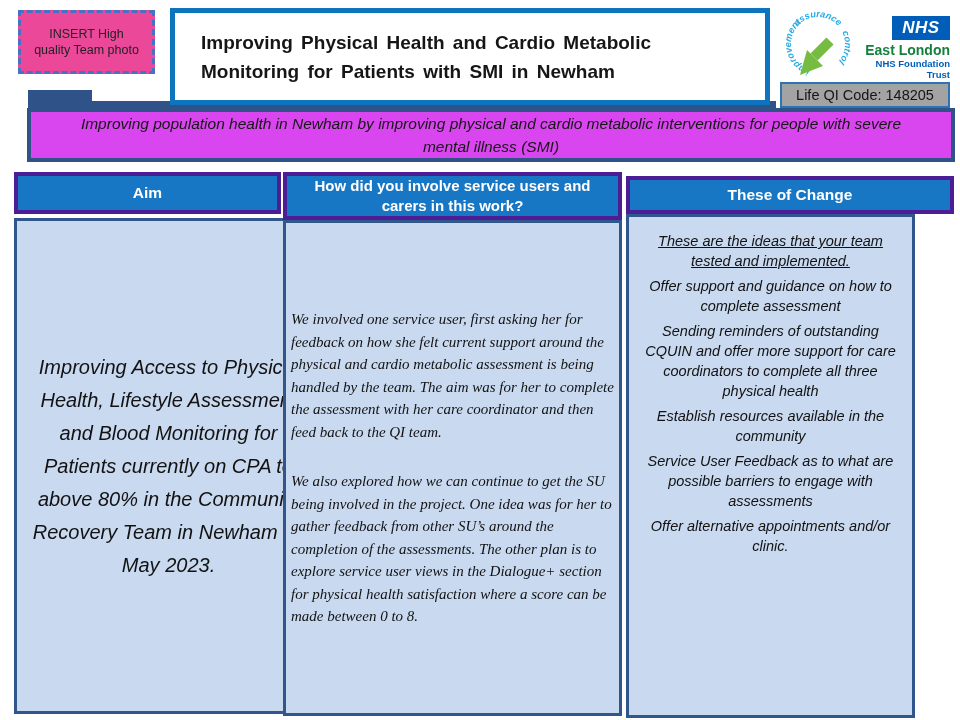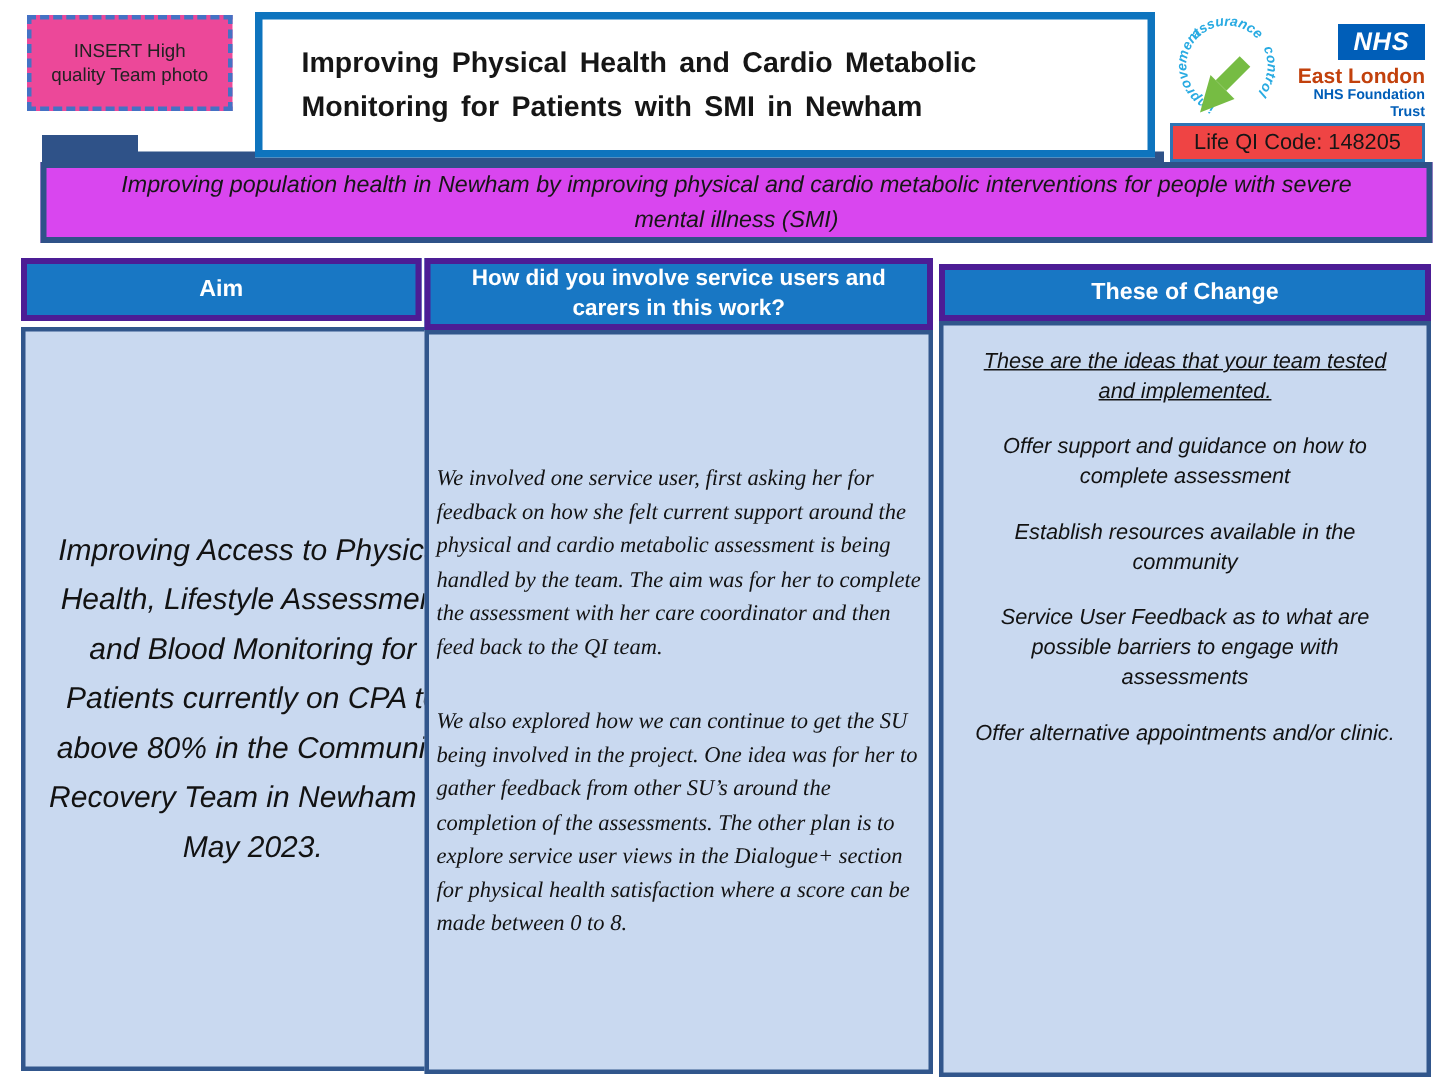--- a/index.html
+++ b/index.html
@@ -27,24 +27,24 @@
     padding:0 26px;
   }
   
   .qi-logo{position:absolute;left:778px;top:4px;width:80px;height:80px;z-index:3;}
   .nhs-lockup{position:absolute;left:856px;top:16px;width:94px;text-align:right;z-index:3;}
   .nhs-badge{
     display:inline-block;width:58px;height:24px;background:#005EB8;color:#fff;
     font-style:italic;font-weight:bold;font-size:17px;line-height:24px;text-align:center;
     letter-spacing:0.5px;
   }
-  .nhs-org{font-size:14px;font-weight:bold;color:#c2410c;line-height:16px;margin-top:2px;}
+  .nhs-org{font-size:14px;font-weight:bold;color:#15803d;line-height:16px;margin-top:2px;}
   .nhs-sub{font-size:9.5px;font-weight:bold;color:#005EB8;line-height:11px;}
   .lifeqi-box{
-    position:absolute;left:780px;top:82px;width:170px;height:26px;background:#ef4444;
+    position:absolute;left:780px;top:82px;width:170px;height:26px;background:#a3a3a3;
     border:2px solid #2E74B5;display:flex;align-items:center;justify-content:center;
     font-size:14.5px;color:#161616;z-index:3;
   }
   
   .banner{
     position:absolute;left:27px;top:108px;width:928px;height:54px;background:#d946ef;
     border:4px solid #2F5288;z-index:2;display:flex;align-items:center;justify-content:center;
   }
   .banner .t{font-style:italic;font-size:15.5px;line-height:23px;text-align:center;padding:0 40px;color:#161616;}
   
@@ -56,21 +56,21 @@
     position:absolute;background:#C9D9F0;border:3px solid #31568C;z-index:2;
     display:flex;flex-direction:column;color:#121212;
   }
   .c1h{left:14px;top:172px;width:267px;height:42px;font-size:15.5px;}
   .c1b{left:14px;top:218px;width:309px;height:496px;align-items:center;justify-content:center;}
   .aim-text{font-style:italic;font-size:20px;line-height:33px;text-align:center;padding:0 6px;}
   .c2h{left:283px;top:172px;width:339px;height:48px;font-size:15px;line-height:20px;padding:0 14px;}
   .c2b{left:283px;top:220px;width:339px;height:496px;justify-content:center;gap:27px;padding:4px 5px;font-family:Liberation Serif, serif;}
   .c2b p{margin:0;font-style:italic;font-size:15px;line-height:22.5px;text-align:left;}
   .c3h{left:626px;top:176px;width:328px;height:38px;font-size:15.5px;}
-  .c3b{left:626px;top:214px;width:328px;height:504px;padding:14px 16px 8px;gap:17px;align-items:center;}
+  .c3b{left:626px;top:214px;width:289px;height:504px;padding:14px 16px 8px;gap:5px;align-items:center;}
   .c3b .item{font-style:italic;font-size:14.5px;line-height:20px;text-align:center;}
   .c3b .intro{text-decoration:underline;}
 </style>
 </head>
 <body>
 
 <div class="page">
 
   <div class="photo-box">
     <span>INSERT High quality Team photo</span>
@@ -122,18 +122,19 @@
   <div class="col-header c2h">How did you involve service users and carers in this work?</div>
   <div class="col-body c2b">
     <p>We involved one service user, first asking her for feedback on how she felt current support around the physical and cardio metabolic assessment is being handled by the team. The aim was for her to complete the assessment with her care coordinator and then feed back to the QI team.</p>
     <p>We also explored how we can continue to get the SU being involved in the project. One idea was for her to gather feedback from other SU’s around the completion of the assessments. The other plan is to explore service user views in the Dialogue+ section for physical health satisfaction where a score can be made between 0 to 8.</p>
   </div>
 
   <div class="col-header c3h">These of Change</div>
   <div class="col-body c3b">
     <div class="item intro">These are the ideas that your team tested and implemented.</div>
     <div class="item">Offer support and guidance on how to complete assessment</div>
+    <div class="item">Sending reminders of outstanding CQUIN and offer more support for care coordinators to complete all three physical health</div>
     <div class="item">Establish resources available in the community</div>
     <div class="item">Service User Feedback as to what are possible barriers to engage with assessments</div>
     <div class="item">Offer alternative appointments and/or clinic.</div>
   </div>
 
 </div>
 
 </body></html>

